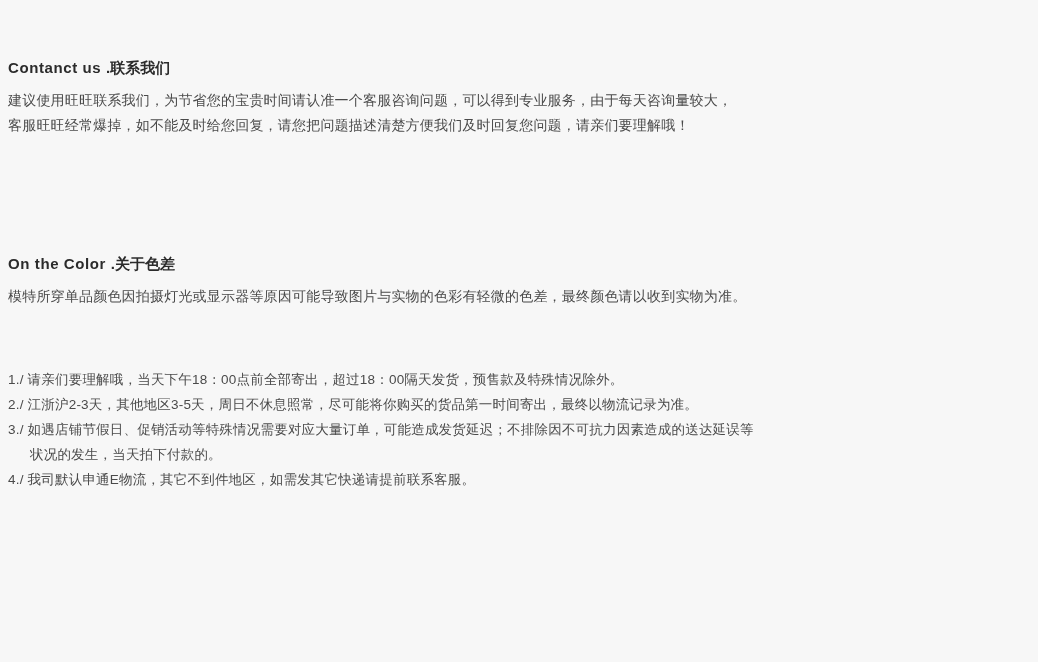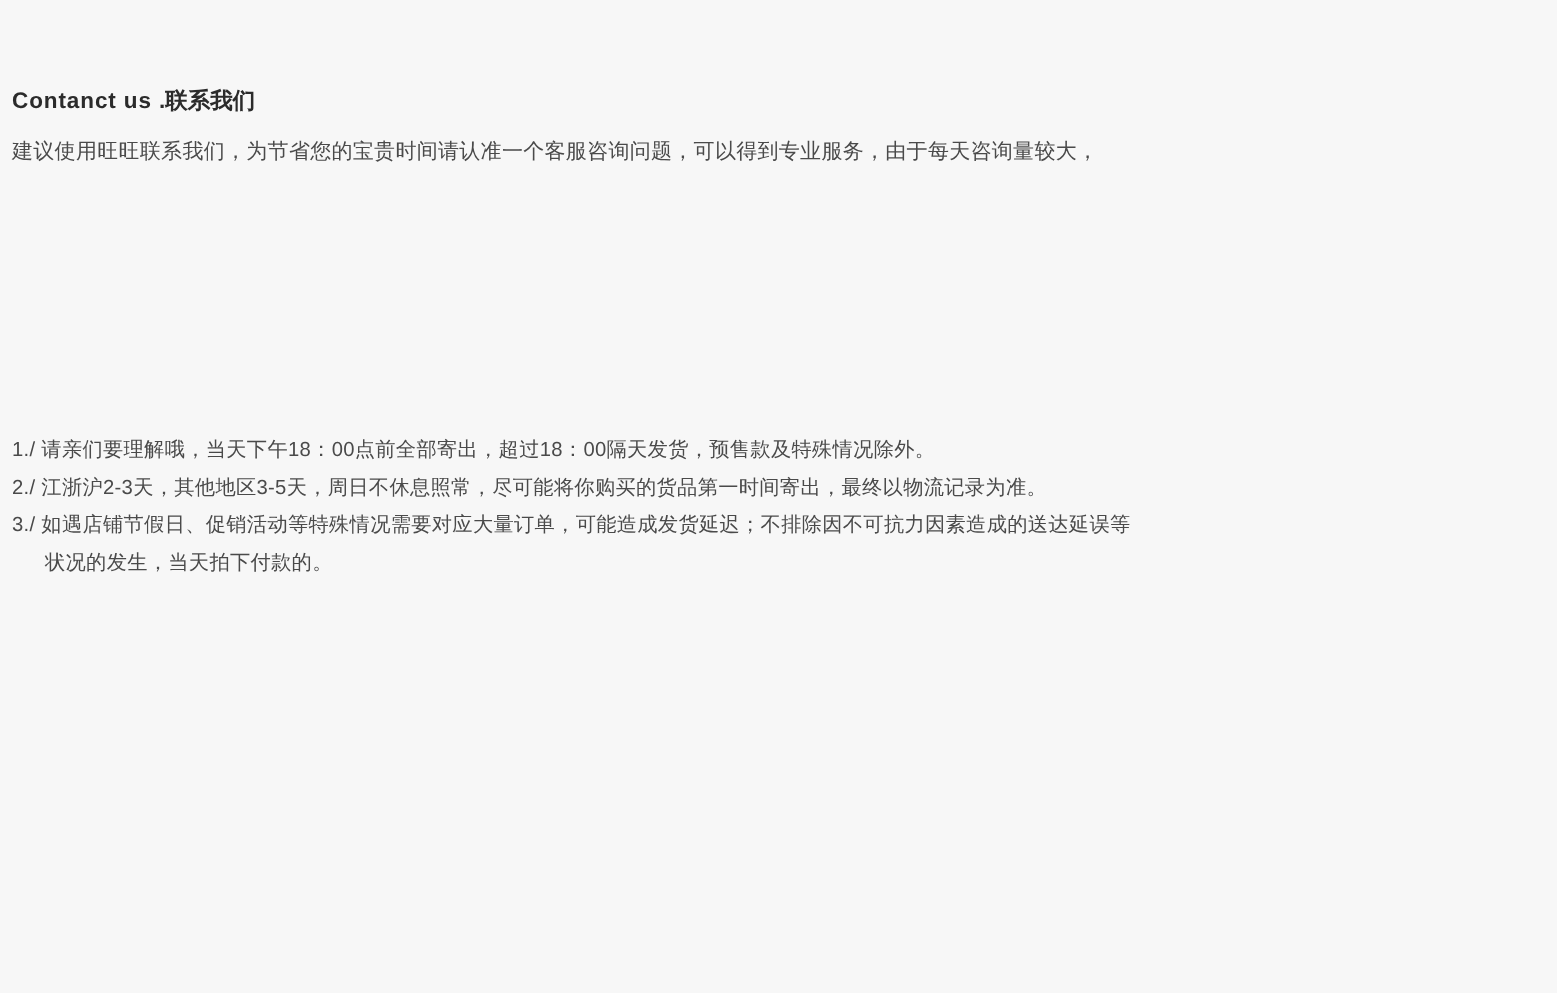--- a/index.html
+++ b/index.html
@@ -72,34 +72,42 @@
 </style>
 </head>
 <body>
 
 <div class="page">
 
   <div class="section" id="sec-contact">
     <div class="section-heading"><span>Contanct us </span><span class="cn">.联系我们</span></div>
     <div class="para">
       <span class="para-line">建议使用旺旺联系我们，为节省您的宝贵时间请认准一个客服咨询问题，可以得到专业服务，由于每天咨询量较大，</span>
+      <span class="para-line">客服旺旺经常爆掉，如不能及时给您回复，请您把问题描述清楚方便我们及时回复您问题，请亲们要理解哦！</span>
     </div>
   </div>
 
   <div class="gap-1"></div>
 
   <div class="section">
   </div>
 
   <div class="gap-2"></div>
 
+  <div class="section">
+    <div class="section-heading"><span>On the Color </span><span class="cn">.关于色差</span></div>
+    <div class="para">
+      <span class="para-line">模特所穿单品颜色因拍摄灯光或显示器等原因可能导致图片与实物的色彩有轻微的色差，最终颜色请以收到实物为准。</span>
+    </div>
+  </div>
 
   <div class="gap-3"></div>
 
   <div class="section">
     <ul class="list">
       <li><span class="num">1./</span><span> 请亲们要理解哦，当天下午18：00点前全部寄出，超过18：00隔天发货，预售款及特殊情况除外。</span></li>
       <li><span class="num">2./</span><span> 江浙沪2-3天，其他地区3-5天，周日不休息照常，尽可能将你购买的货品第一时间寄出，最终以物流记录为准。</span></li>
       <li><span class="num">3./</span><span> 如遇店铺节假日、促销活动等特殊情况需要对应大量订单，可能造成发货延迟；不排除因不可抗力因素造成的送达延误等</span><span class="indent">状况的发生，当天拍下付款的。</span></li>
+      <li><span class="num">4./</span><span> 我司默认申通E物流，其它不到件地区，如需发其它快递请提前联系客服。</span></li>
     </ul>
   </div>
 
 </div>
 
 </body></html>

